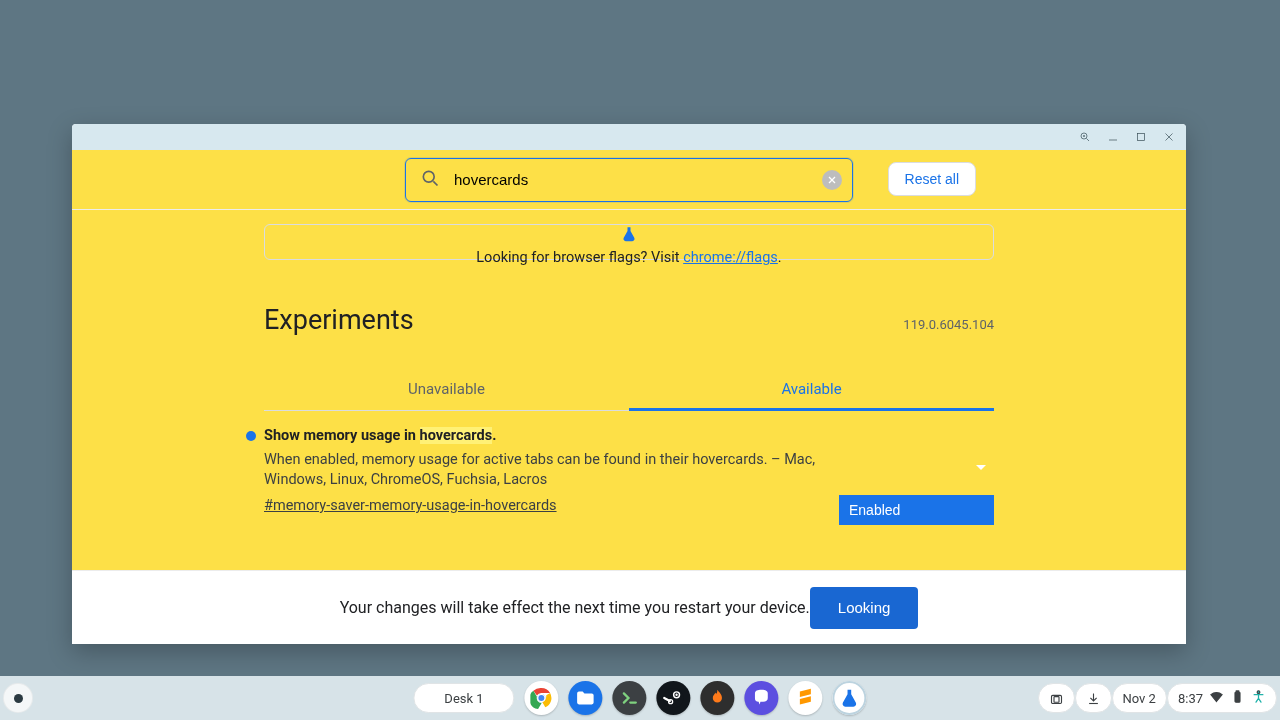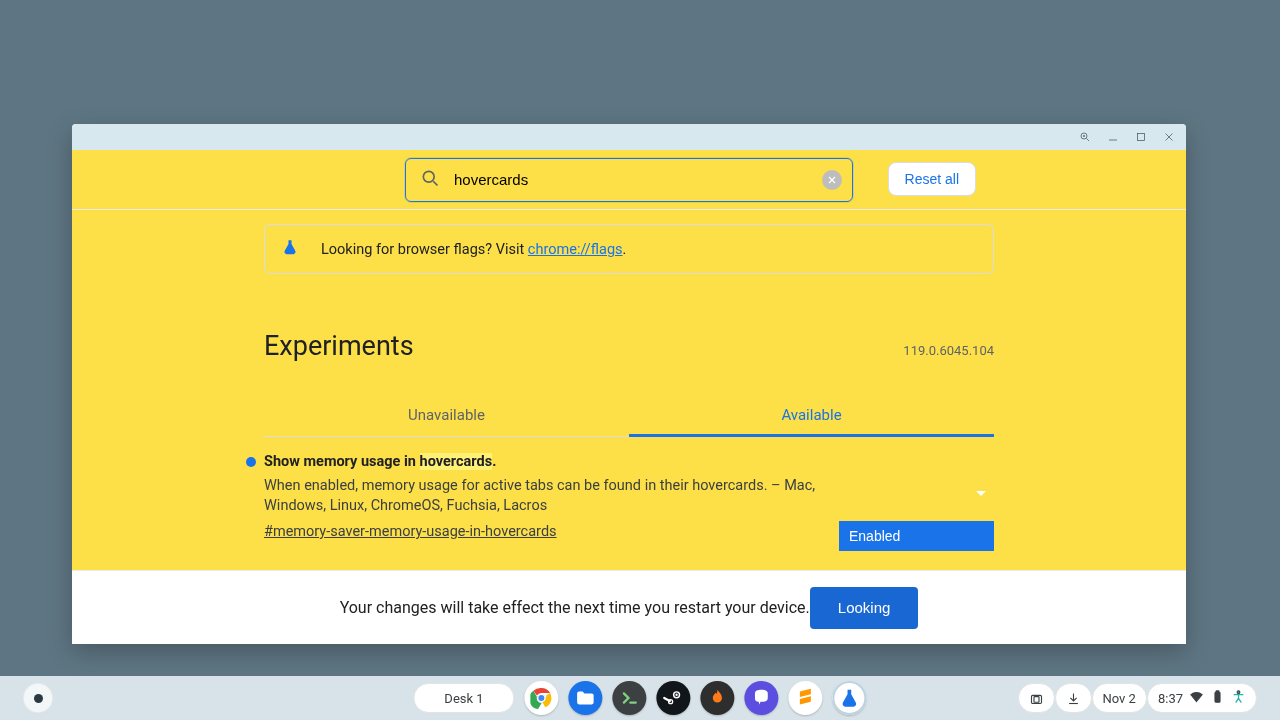--- a/index.html
+++ b/index.html
@@ -62,27 +62,27 @@
     position:absolute;right:210px;top:12px;
     height:34px;padding:0 16px;border:1px solid var(--border);border-radius:8px;
     background:#fff;color:var(--blue);font-size:14px;cursor:pointer;
   }
 
   
   .scroll{flex:1;overflow:auto;padding:0 0 6px 0}
   .inner{width:730px;margin:0 auto}
 
   .infobox{
-    margin-top:14px;height:50px;border:1px solid var(--border);border-radius:6px;
-    display:flex;align-items:center;gap:22px;padding:0 16px;font-size:14.5px;
+    margin-top:14px;height:36px;border:1px solid var(--border);border-radius:6px;
+    display:flex;align-items:center;gap:2px;padding:0 16px;font-size:14.5px;flex-direction:column;
   }
   .flask{width:18px;height:18px}
   .infobox a{color:var(--blue);text-decoration:underline;cursor:pointer}
 
-  .hdr-row{display:flex;align-items:baseline;justify-content:space-between;margin-top:56px}
+  .hdr-row{display:flex;align-items:baseline;justify-content:space-between;margin-top:44px}
   .hdr-row h1{margin:0;font-size:27px;font-weight:400}
   .version{color:var(--muted);font-size:13px}
 
   .tabs{display:flex;margin-top:32px;border-bottom:1px solid var(--border)}
   .tab{flex:1;text-align:center;padding:12px 0;font-size:15px;color:var(--muted);cursor:pointer;position:relative}
   .tab.active{color:var(--blue)}
   .tab.active::after{content:"";position:absolute;left:0;right:0;bottom:-1px;height:3px;background:var(--blue)}
 
   .flag{position:relative;padding:16px 170px 4px 0;margin-left:-14px}
   .dot{position:absolute;left:-4px;top:20px;width:10px;height:10px;border-radius:50%;background:var(--blue)}
@@ -108,21 +108,21 @@
     height:74px;border-top:1px solid #ececec;background:#fff;
     display:flex;align-items:center;justify-content:center;padding:0 30px;
     flex-shrink:0;
   }
   .footer-msg{font-size:16px;color:var(--text)}
   .restart{height:42px;padding:0 28px;background:var(--blue-strong);border:none;border-radius:4px;color:#fff;font-size:15px;cursor:pointer}
 
   
   .shelf{
     position:absolute;left:0;right:0;bottom:0;height:44px;background:var(--shelf);
-    display:flex;align-items:center;padding:0 23px;
+    display:flex;align-items:center;padding:0 3px;
   }
   .launcher{
     width:30px;height:30px;border-radius:50%;background:#f4f7f8;
     display:flex;align-items:center;justify-content:center;margin-right:auto;
     box-shadow:0 0 0 1px rgba(0,0,0,.05) inset;
   }
   .launcher .d{width:9px;height:9px;border-radius:50%;background:#2b3a42}
   .center-group{display:flex;align-items:center;gap:10px;position:absolute;left:50%;transform:translateX(-50%)}
   .desk-pill{
     height:30px;padding:0 30px;border-radius:15px;background:#fff;

